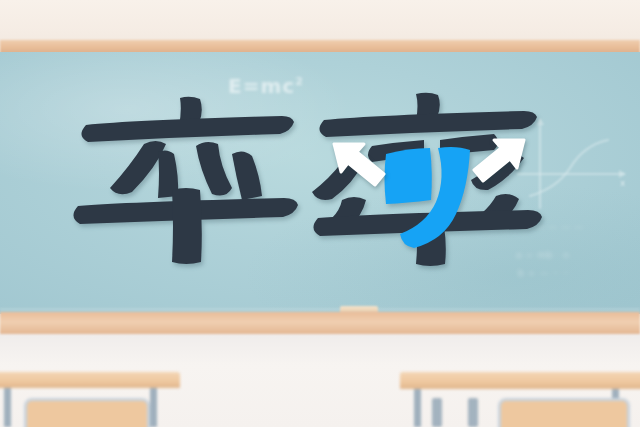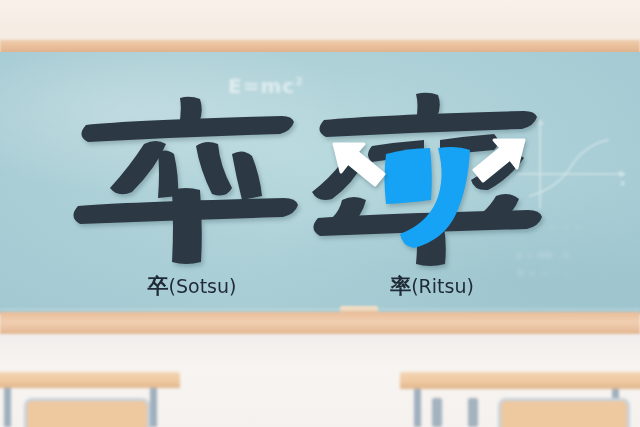--- a/index.html
+++ b/index.html
@@ -243,23 +243,20 @@
       <path class="stroke-dark" d="M146 52 q-12 -5 -22 2 q4 24 16 48 q14 5 20 -6 q-12 -22 -14 -44 z"></path>
 
       <path class="stroke-dark" d="M160 62 q11 -6 20 2 q8 20 10 40 l-20 4 q-6 -24 -10 -46 z"></path>
 
       <path class="stroke-dark" d="M6 114 q52 -4 206 -8 q12 0 14 7 q-3 9 -15 12 q-102 3 -203 7 q-12 -7 -2 -18 z"></path>
 
       <path class="stroke-dark" d="M100 98 q14 -4 28 0 q3 38 1 72 q-15 4 -29 0 q2 -36 0 -72 z"></path>
     </svg>
   </div>
 
-  <div class="label label-left">
-    <span class="kanji-mini">卒</span><span class="romaji">(Sotsu)</span>
-  </div>
 
   <div class="kanji-wrap kanji-right">
     <svg class="kanji-svg glyph-shadow" viewBox="0 0 240 175">
 
       <path class="stroke-dark" d="M104 2 q12 -3 22 1 q4 11 -1 22 l-21 3 q3 -15 0 -26 z"></path>
 
       <path class="stroke-dark" d="M12 28 q50 -5 200 -9 q11 0 13 6 q-3 9 -15 12 q-98 3 -196 8 q-12 -6 -2 -17 z"></path>
 
       <path class="stroke-dark" d="M60 54 q26 -4 52 -6 l0 16 q-26 2 -52 6 q-8 -7 0 -16 z"></path>
 
@@ -290,23 +287,20 @@
       <g>
         <path class="arrow-body" d="M22 52 L52 52 L45 60 L72 82 L63 93 L36 71 L29 80 Z" stroke="#ffffff" stroke-width="3" stroke-linejoin="round"></path>
       </g>
 
       <g>
         <path class="arrow-body" d="M212 48 L182 48 L189 56 L162 78 L171 89 L198 67 L205 76 Z" stroke="#ffffff" stroke-width="3" stroke-linejoin="round"></path>
       </g>
     </svg>
   </div>
 
-  <div class="label label-right">
-    <span class="kanji-mini">率</span><span class="romaji">(Ritsu)</span>
-  </div>
 
   <div class="chalk-tray"></div>
   <div class="eraser"></div>
 
   <div class="board-frame-bottom"></div>
 
   <div class="desk">
     <div class="desk-top" style="left:-10px;  top:372px; width:190px; height:16px;"></div>
     <div class="desk-leg" style="left:4px;    top:388px; width:7px;   height:39px;"></div>
     <div class="desk-leg" style="left:150px;  top:388px; width:7px;   height:39px;"></div>

